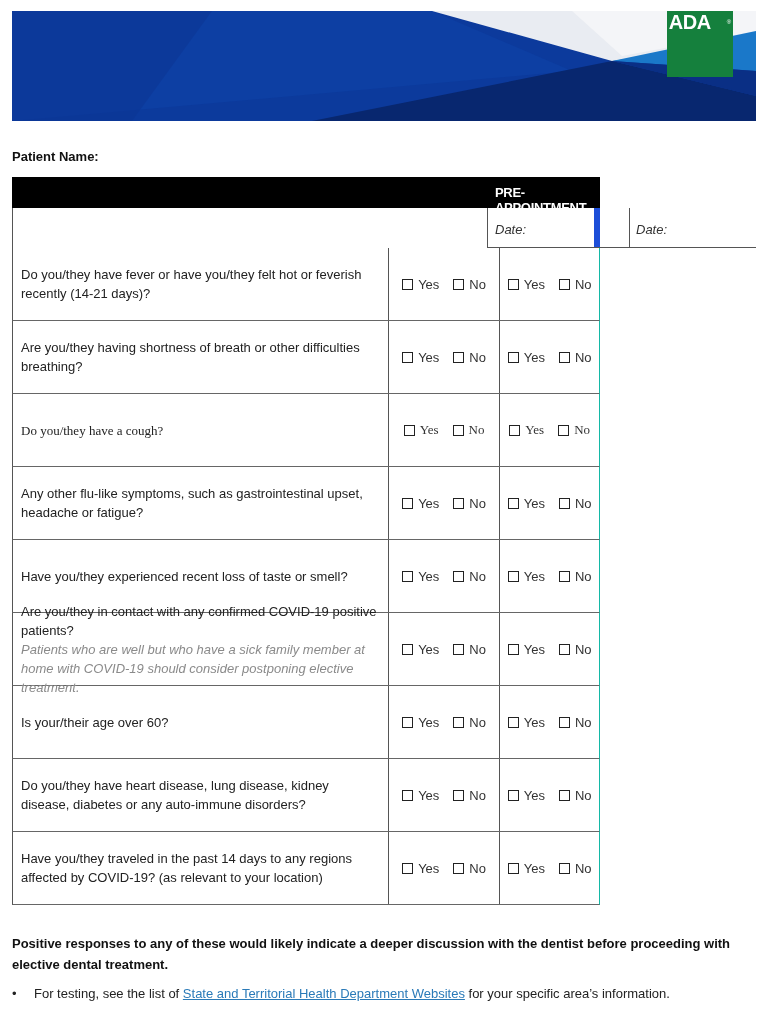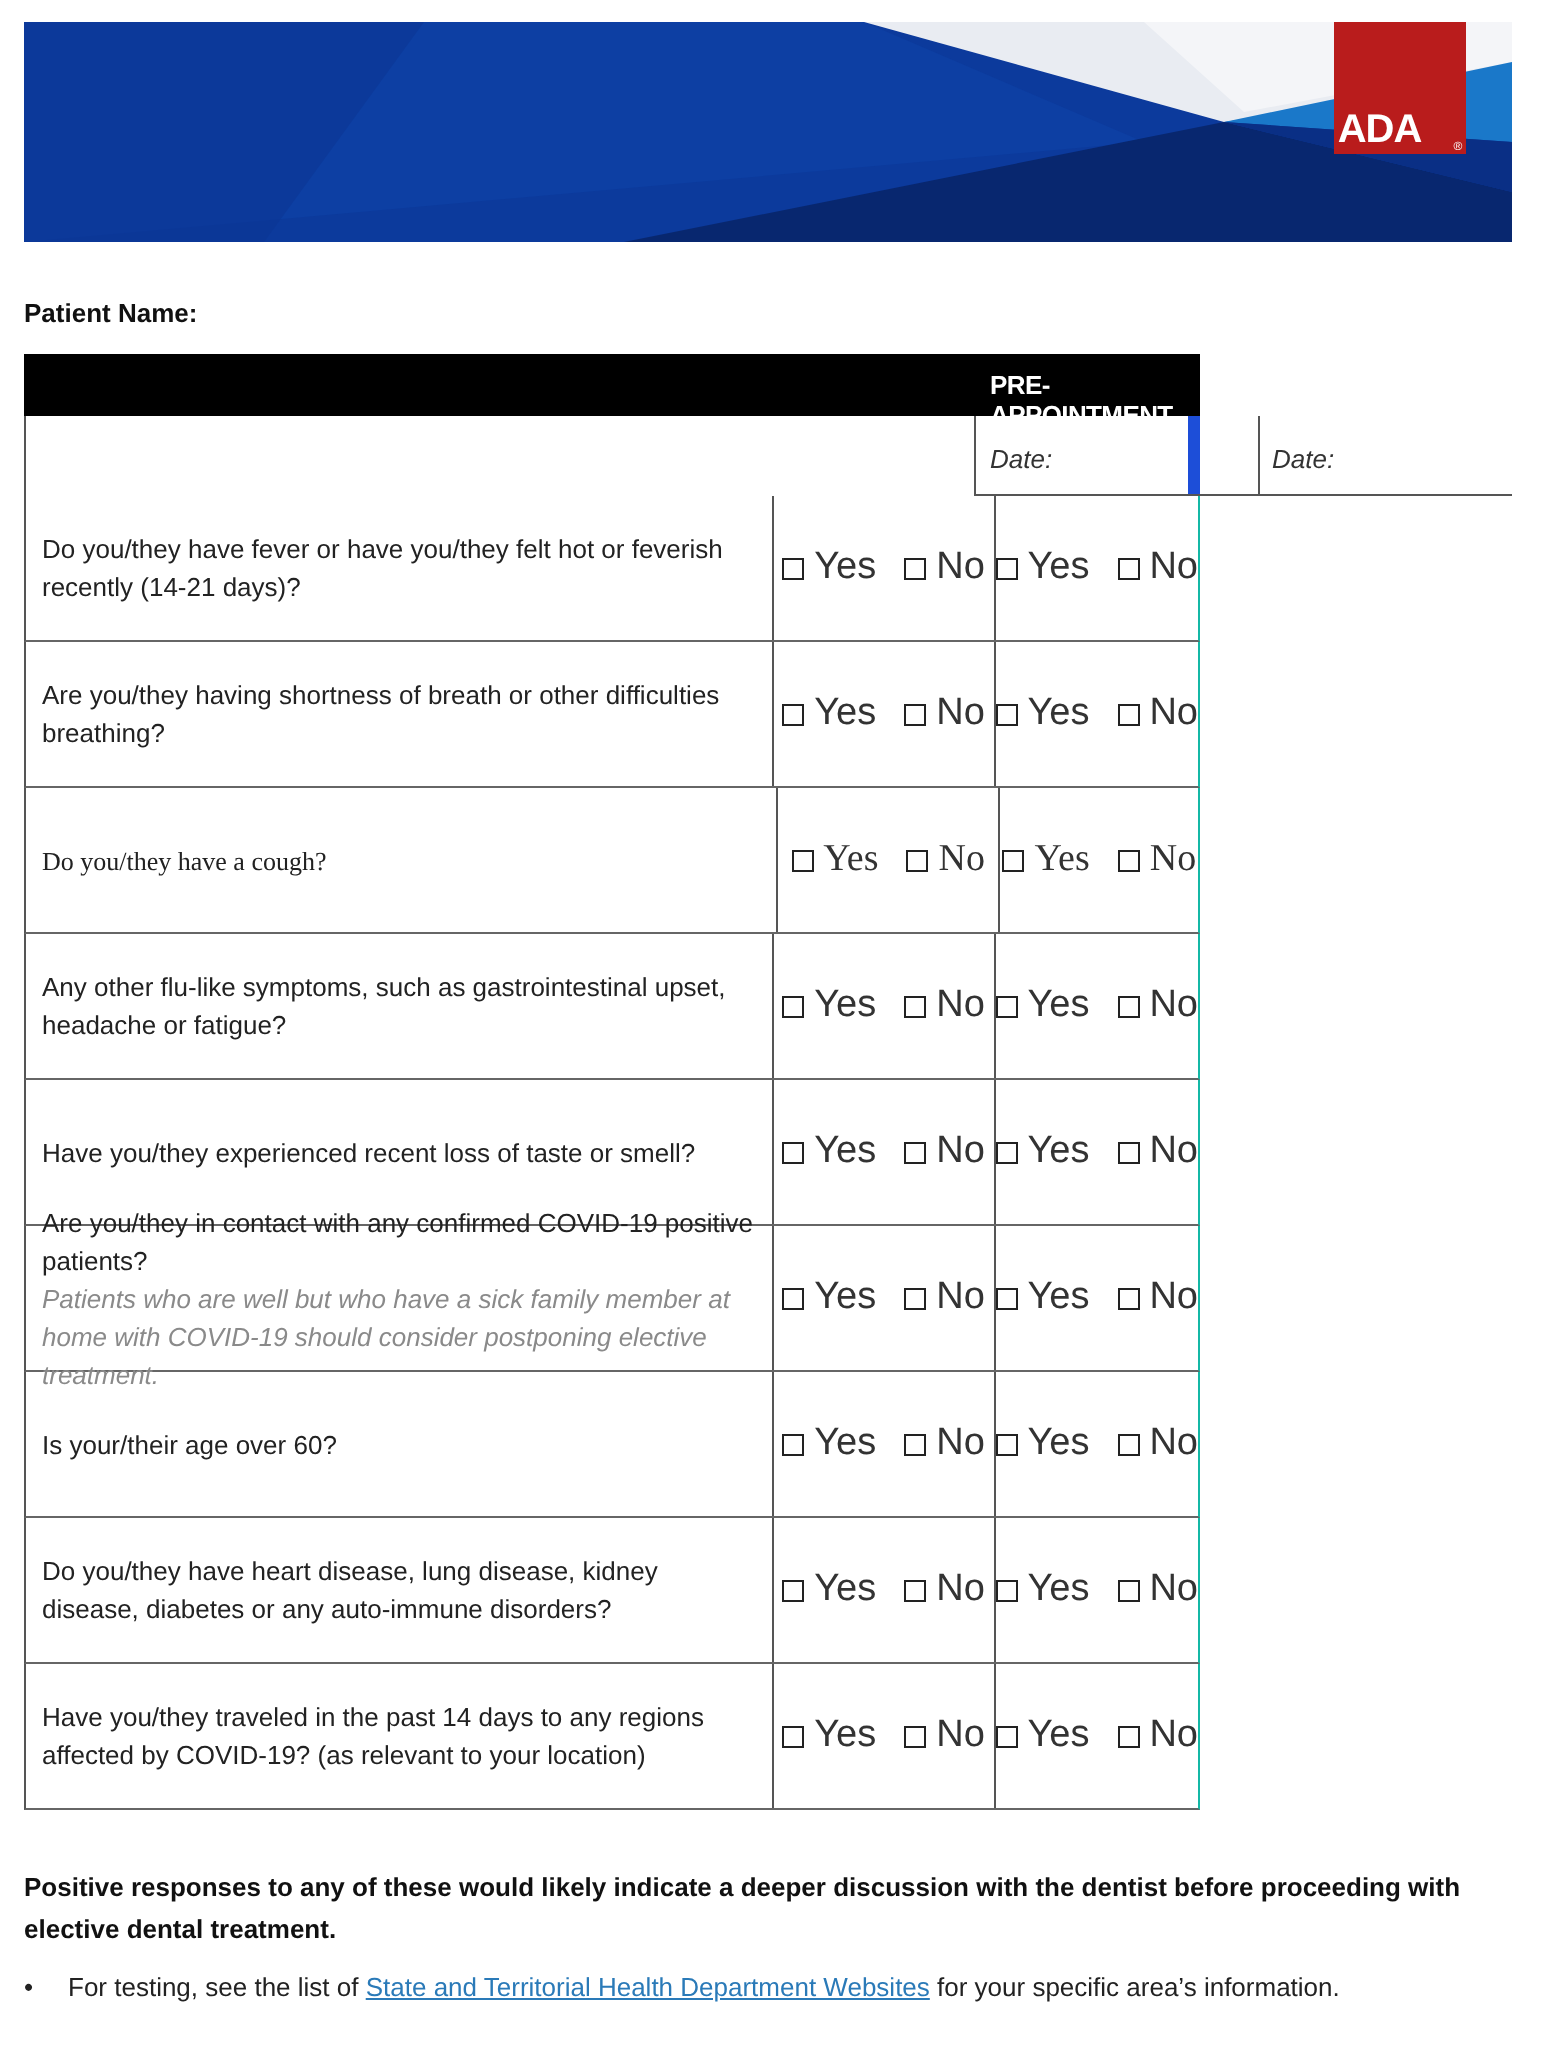--- a/index.html
+++ b/index.html
@@ -5,21 +5,21 @@
   html, body { margin: 0; padding: 0; background: #ffffff; }
   body { width: 775px; height: 1024px; position: relative; overflow: hidden;
          font-family: "Liberation Sans", sans-serif; color: #222; }
 
   .banner { position: absolute; left: 12px; top: 11px; width: 744px; height: 110px;
             overflow: hidden; background: #0a3592; }
   .banner svg.bg { position: absolute; left: 0; top: 0; }
   .banner-title { position: absolute; left: 19px; top: 49px; font-size: 36px;
                   font-weight: bold; color: #ffffff; letter-spacing: -0.3px; white-space: nowrap; }
   .logo { position: absolute; left: 655px; top: 0; width: 66px; height: 66px;
-          background: #b91c1c; display: flex; align-items: flex-end; justify-content: center; gap: 15px; }
+          background: #15803d; display: flex; align-items: flex-start; justify-content: center; gap: 15px; }
   .logo-text { color: #fff; font-weight: bold; font-size: 20px; letter-spacing: -0.5px; }
   .logo-reg { color: #fff; font-size: 6px; margin-left: 1px; margin-top: 8px; }
 
   .patient-label { position: absolute; left: 12px; top: 149px; font-size: 13px;
                    font-weight: bold; color: #111; }
 
   .tbl { position: absolute; left: 12px; top: 177px; width: 588px; }
   .thead { height: 31px; background: #000; position: relative; }
   .thead .h { position: absolute; color: #fff; font-weight: bold; font-size: 13px; letter-spacing: -0.3px; }
   .thead .h1 { left: 483px; top: 8px; }
@@ -34,21 +34,21 @@
 
   .row { position: relative; height: 72px; border-left: 1px solid #555; border-right: 1px solid #14b8a6;
          border-bottom: 1px solid #666; display: flex; }
   .row .q { width: 474px; box-sizing: border-box; padding: 0 8px; display: flex; flex-direction: column;
             justify-content: center; font-size: 13px; line-height: 19px; color: #222; }
   .row .q .note { color: #8a8a8a; font-style: italic; }
   .row .a { display: flex; align-items: center; justify-content: center; border-left: 1px solid #555;
             box-sizing: border-box; }
   .row .a1 { width: 142px; }
   .row .a2 { width: 127px; }
-  .opt { display: inline-flex; align-items: center; font-size: 19px; color: #333; cursor: pointer; }
+  .opt { display: inline-flex; align-items: center; font-size: 13px; color: #333; cursor: pointer; }
   .opt + .opt { margin-left: 14px; }
   .box { width: 11px; height: 11px; border: 1px solid #222; margin-right: 5px; box-sizing: border-box; }
 
   .footer { position: absolute; left: 12px; top: 933px; width: 730px; font-size: 13px; font-weight: bold;
             line-height: 21px; color: #111; }
   .bullet { position: absolute; left: 12px; top: 986px; font-size: 13px; color: #222; white-space: nowrap; }
   .bullet .dot { display: inline-block; width: 22px; }
   .bullet a { color: #2a7ab8; text-decoration: underline; }
 </style>
 </head>

